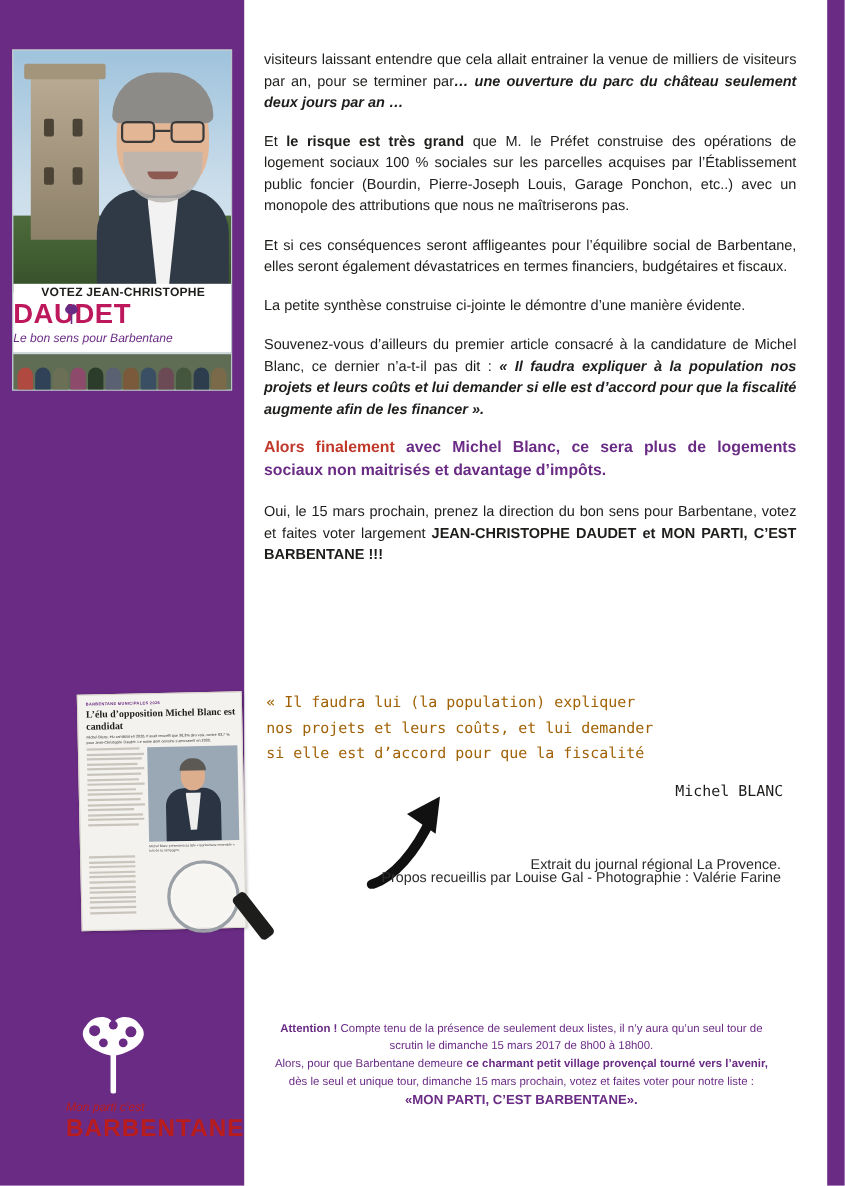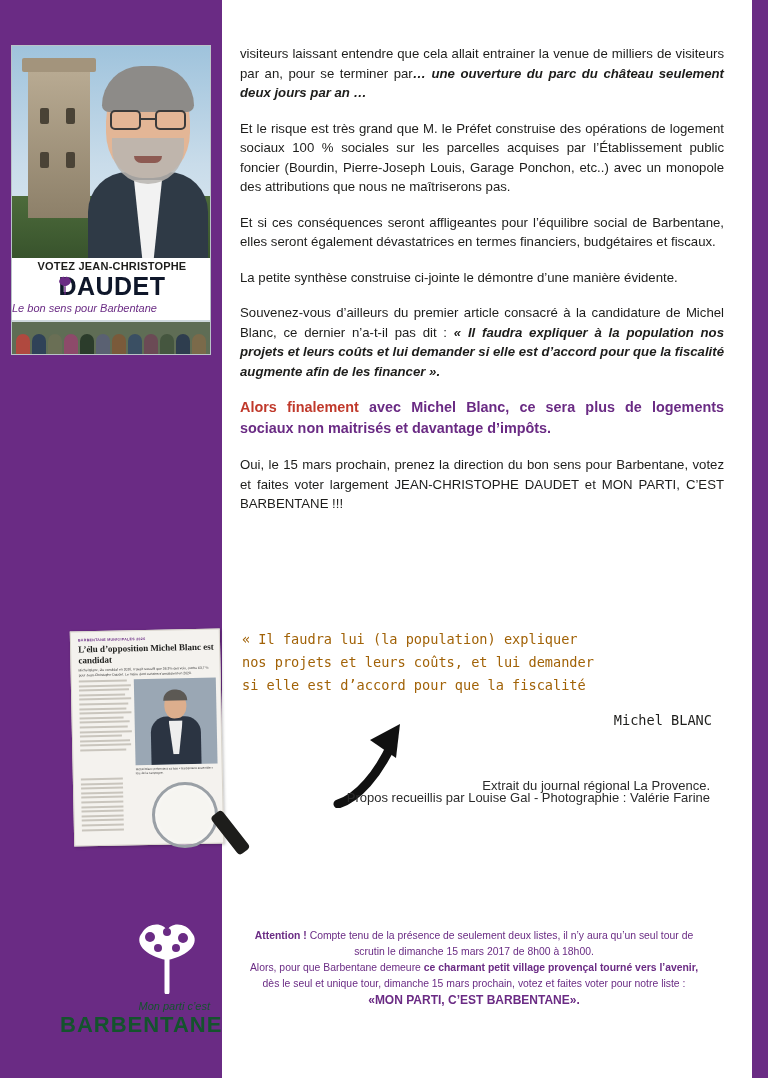--- a/index.html
+++ b/index.html
@@ -91,22 +91,22 @@
   }
   .poster-band {
     position:absolute; left:0; top:212px; width:200px; height:62px;
     background:#ffffff;
   }
   .poster-votez {
     position:absolute; left:0; top:214px; width:200px;
     text-align:center; font-weight:bold; font-size:11px; letter-spacing:.2px; color:#1d1d1b;
   }
   .poster-name {
-    position:absolute; left:0; top:226px; width:200px; text-align:center;
-    font-weight:bold; font-size:25px; color:#0f172a; letter-spacing:.5px;
+    position:absolute; left:0; top:226px; width:200px; 
+    font-weight:bold; font-size:25px; color:#be185d; letter-spacing:.5px;
   }
   .poster-slogan {
     position:absolute; left:0; top:256px; width:200px; 
     font-size:11px; color:#6a2b84; font-style:italic;
   }
   .poster-logo-mini {
     position:absolute; left:44px; top:228px; width:18px; height:22px;
   }
   .poster-group {
     position:absolute; left:0; top:276px; width:200px; height:34px;
@@ -153,33 +153,33 @@
   }
 
   
   .arrow {
     position:absolute; left: 330px; top: 718px; width: 90px; height: 90px;
   }
 
   
   .logo-block {
     position:absolute; left: 60px; top: 920px; width: 150px; height: 115px;
-    color:#14532d; text-align:right;
+    color:#b91c1c; text-align:left;
   }
   .logo-tag { font-style:italic; font-size:11px; margin-top:2px; }
   .logo-name { font-weight:bold; font-size:22px; letter-spacing:1px; }
 
   
   .content {
     position:absolute; left: 240px; top: 44px; width: 484px;
     font-size: 13.2px; line-height: 19.5px; color:#1d1d1b;
     text-align: justify;
   }
   .content p { margin: 0 0 16px 0; }
-  .b { font-weight: normal; }
+  .b { font-weight: bold; }
   .bi { font-weight:bold; font-style:italic; }
   .purple-block {
     color:#6a2b84; font-weight:bold; font-size:14.4px; line-height:21px;
     margin-bottom:18px;
   }
   .purple-block .red { color:#c0392b; }
 
   
   .quote {
     position:absolute; left: 242px; top: 628px; width: 470px;

